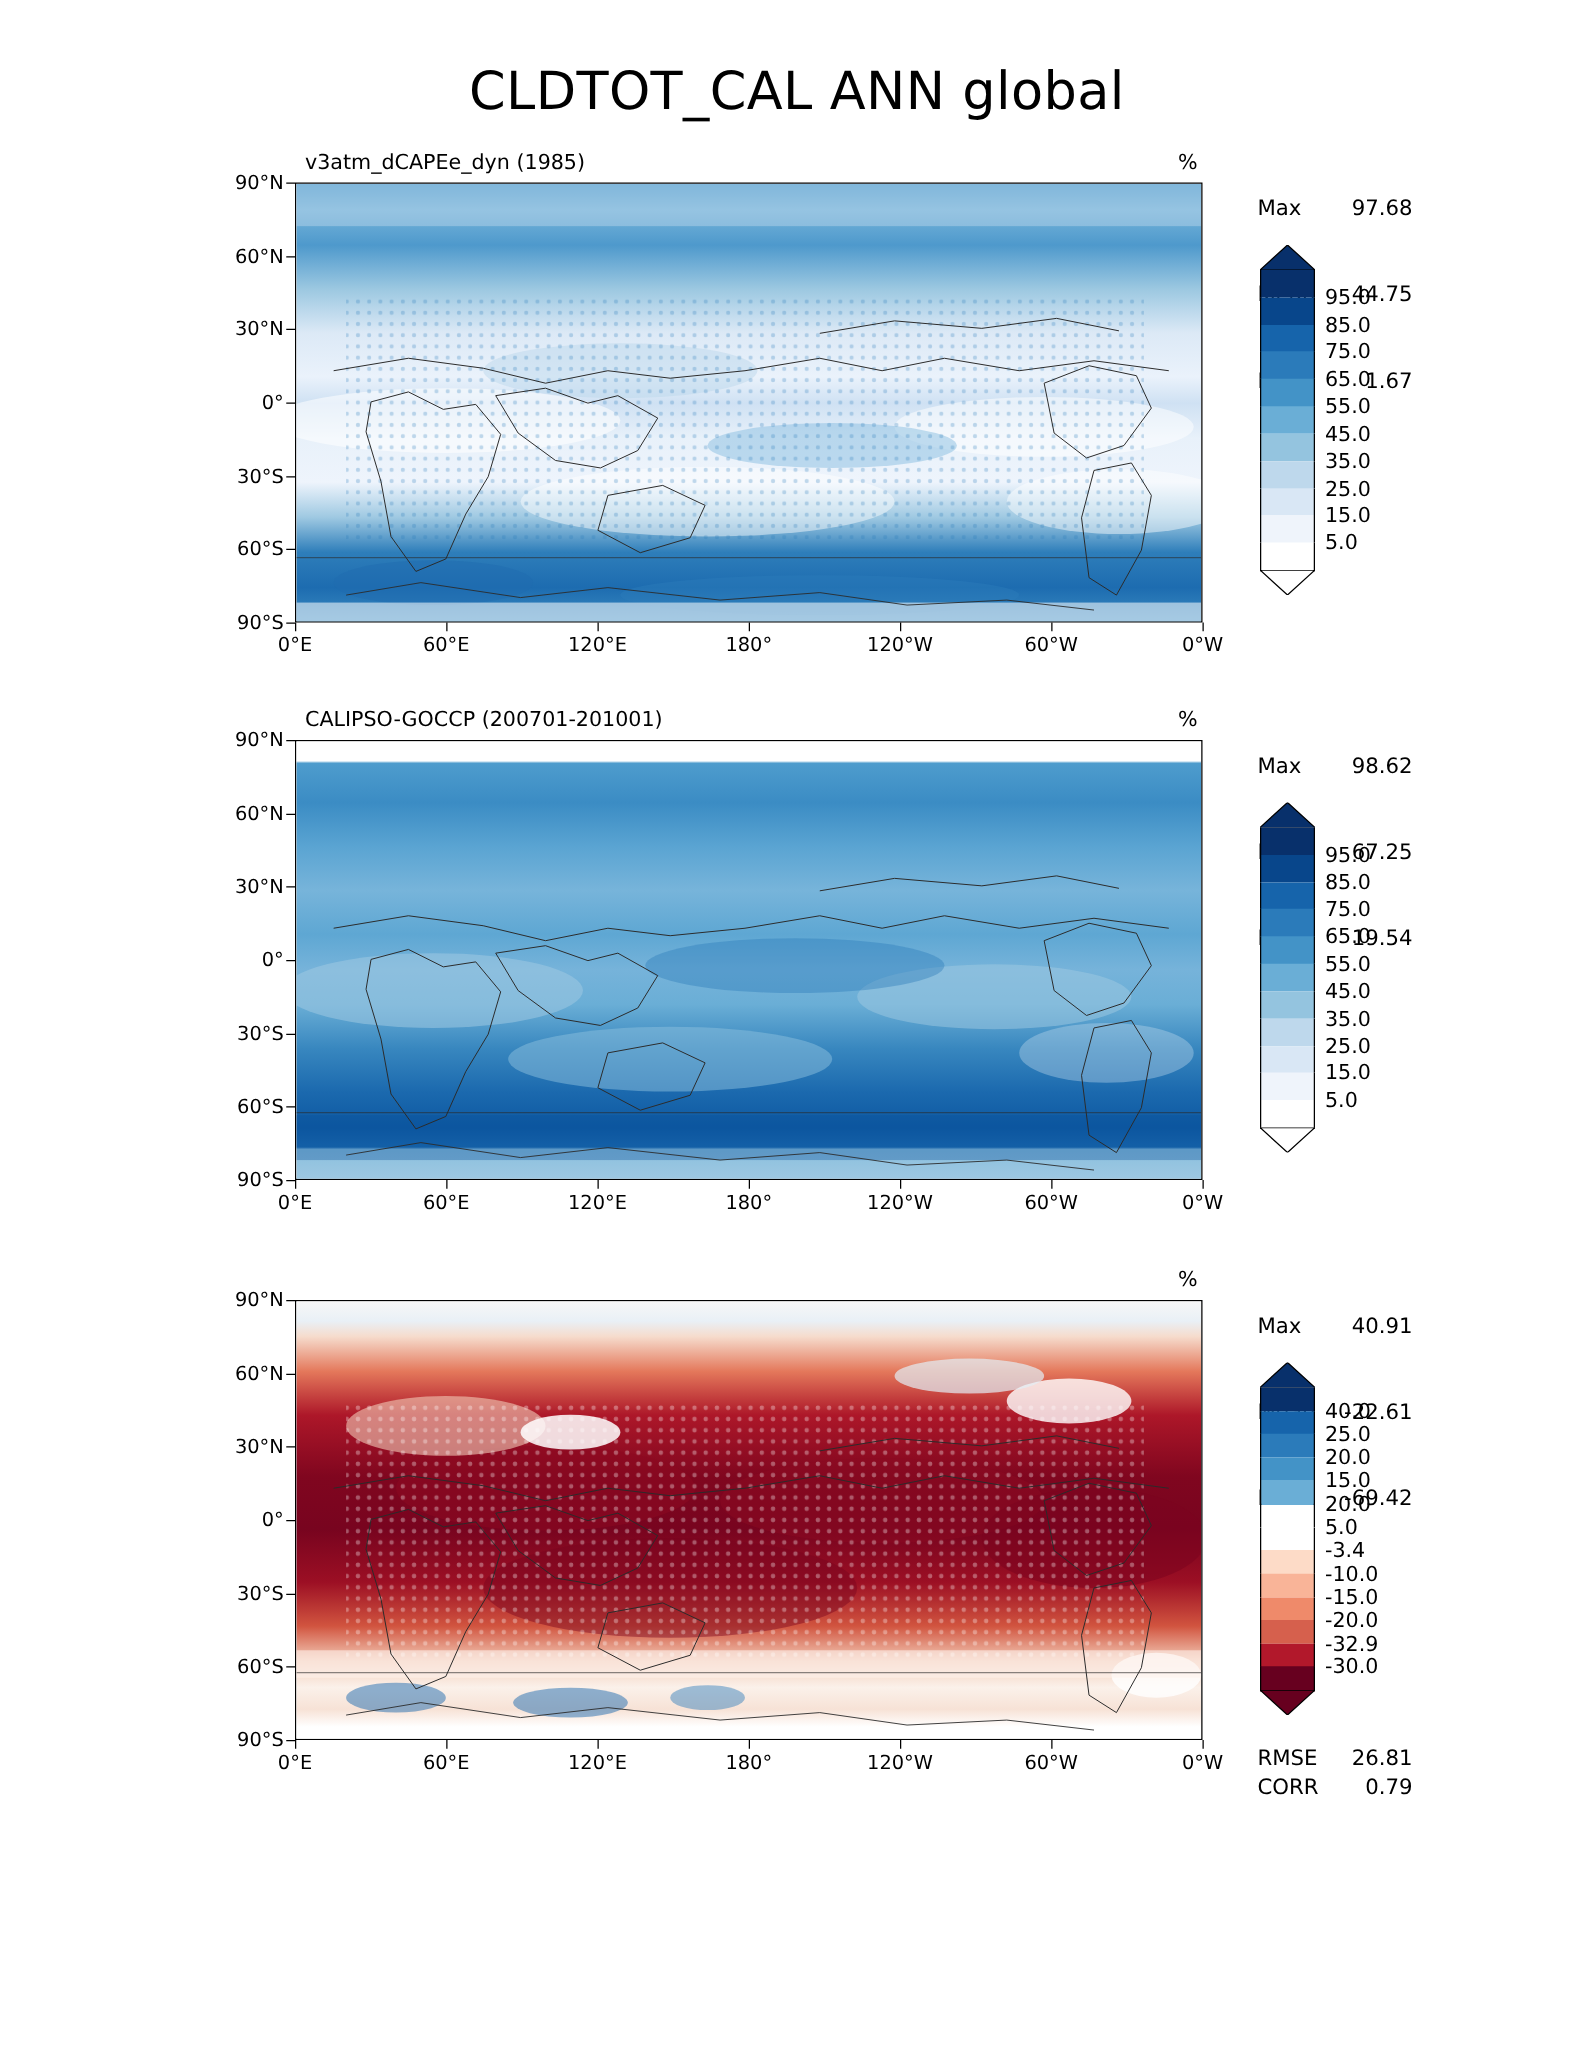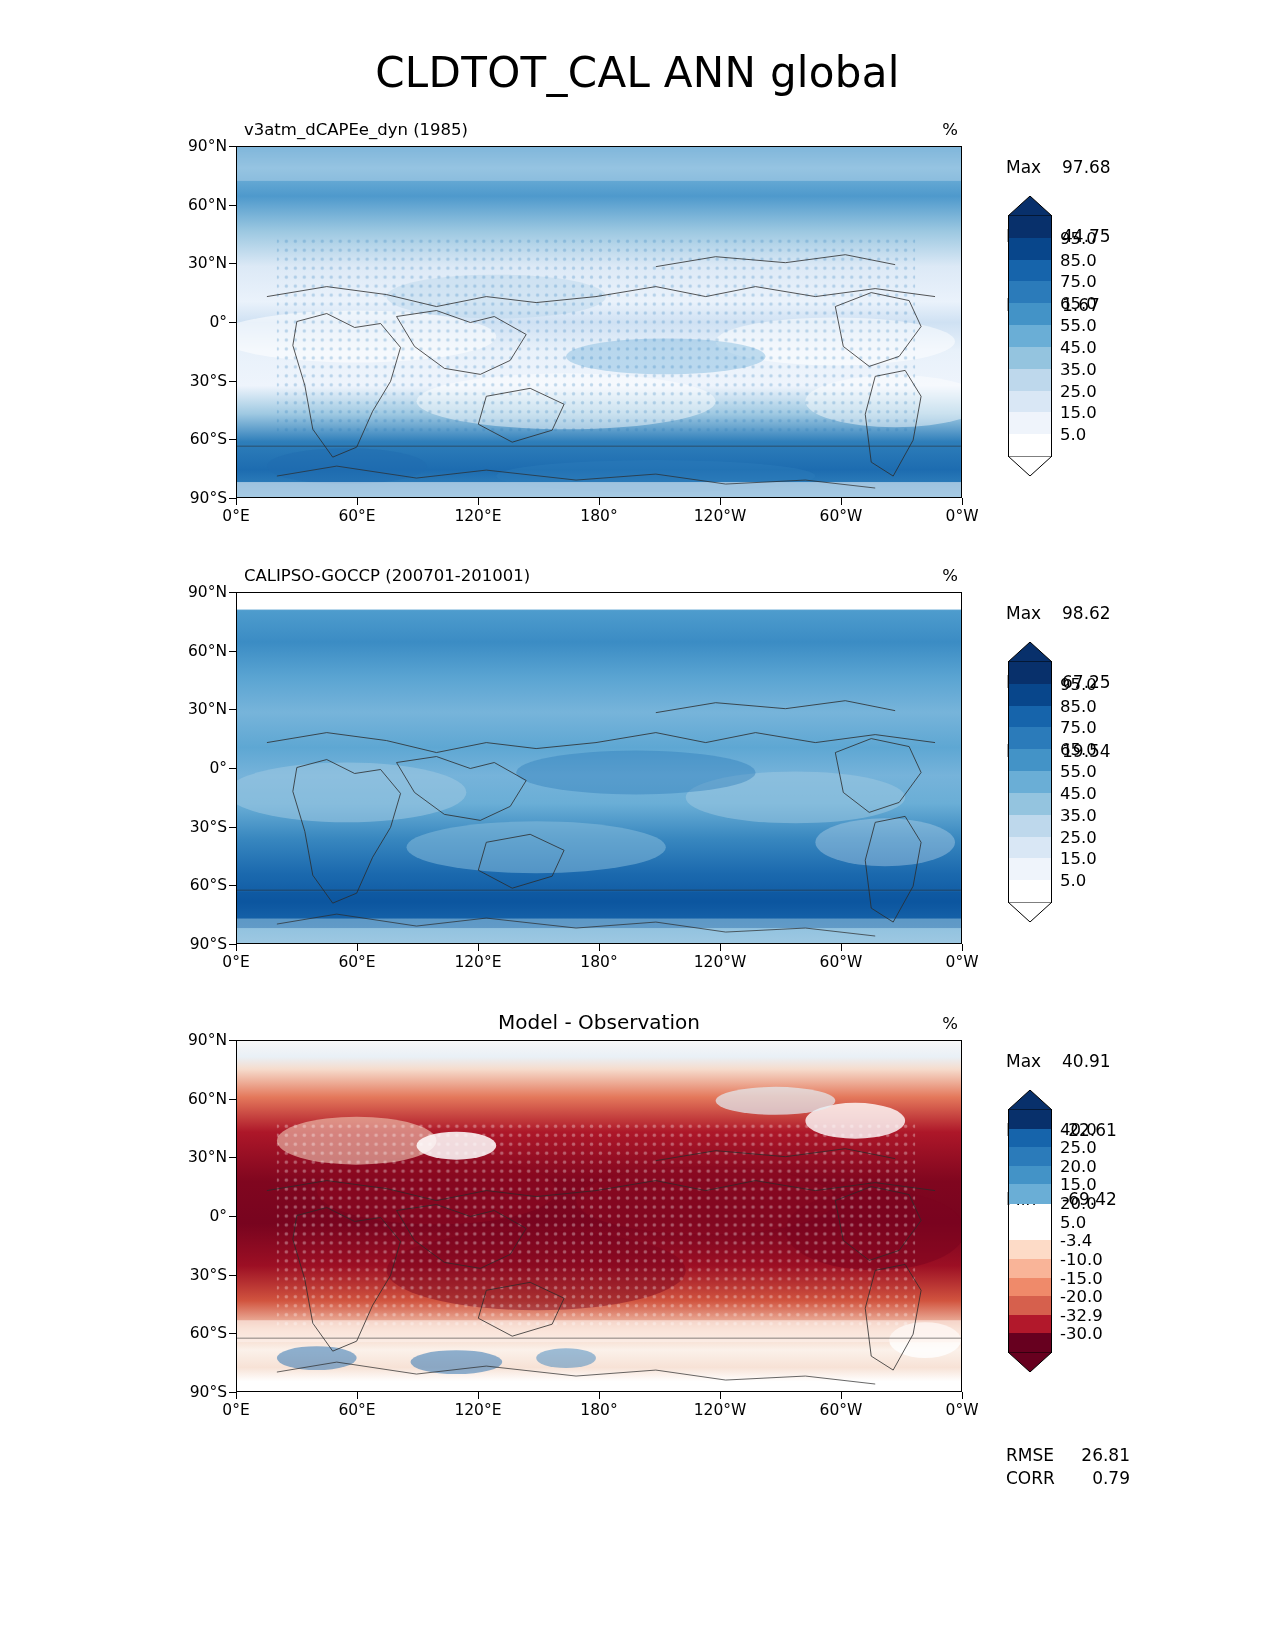--- a/index.html
+++ b/index.html
@@ -97,21 +97,21 @@
   .stats {
     position: absolute;
     left: 1006px;
     font-size: 17px;
     line-height: 23px;
     white-space: pre;
     font-family: "DejaVu Sans", sans-serif;
   }
   .stats .row { display: block; }
   .stats .lbl { display: inline-block; width: 56px; }
-  .stats .val { display: inline-block; width: 68px; }
+  .stats .val { display: inline-block; width: 68px; text-align: right; }
 
   
   .cbar {
     position: absolute;
     left: 1008px;
     width: 44px;
   }
   .cbar .seg {
     position: absolute;
     left: 0;
@@ -376,21 +376,20 @@
     <div class="tlabel" style="top: 107.273px;">65.0</div>
     <div class="tlabel" style="top: 129.091px;">55.0</div>
     <div class="tlabel" style="top: 150.909px;">45.0</div>
     <div class="tlabel" style="top: 172.727px;">35.0</div>
     <div class="tlabel" style="top: 194.545px;">25.0</div>
     <div class="tlabel" style="top: 216.364px;">15.0</div>
     <div class="tlabel" style="top: 238.182px;">5.0</div>
   </div>
 
 <div class="panel" id="panel-diff" style="top:1040px; height:352px;">
-  <div class="subtitle centered">Model - Observation</div>
   <div class="units">%</div>
   <div class="mapbox">
     <svg class="coastsvg" viewBox="0 0 726 352" preserveAspectRatio="none">
       <defs>
         <pattern id="dots3" width="9" height="9" patternUnits="userSpaceOnUse">
           <circle cx="4.5" cy="4.5" r="1.8" fill="#ffffff" opacity="0.33"></circle>
         </pattern>
         <linearGradient id="d-lat" x1="0" y1="0" x2="0" y2="1">
           <stop offset="0.00" stop-color="#f7f7f7"></stop>
           <stop offset="0.045" stop-color="#e9f0f6"></stop>
@@ -500,16 +499,16 @@
     <div class="tlabel" style="top: 113.077px;">20.0</div>
     <div class="tlabel" style="top: 131.692px;">5.0</div>
     <div class="tlabel" style="top: 150.308px;">-3.4</div>
     <div class="tlabel" style="top: 168.923px;">-10.0</div>
     <div class="tlabel" style="top: 187.538px;">-15.0</div>
     <div class="tlabel" style="top: 206.154px;">-20.0</div>
     <div class="tlabel" style="top: 224.769px;">-32.9</div>
     <div class="tlabel" style="top: 243.385px;">-30.0</div>
   </div>
 
-<div class="footer-stats" style="top:1396px;margin-top:48px;">
+<div class="footer-stats" style="top:1396px;">
   <div><span class="lbl">RMSE</span><span class="val">26.81</span></div>
   <div><span class="lbl">CORR</span><span class="val">0.79</span></div>
 </div>
 
 </body></html>

